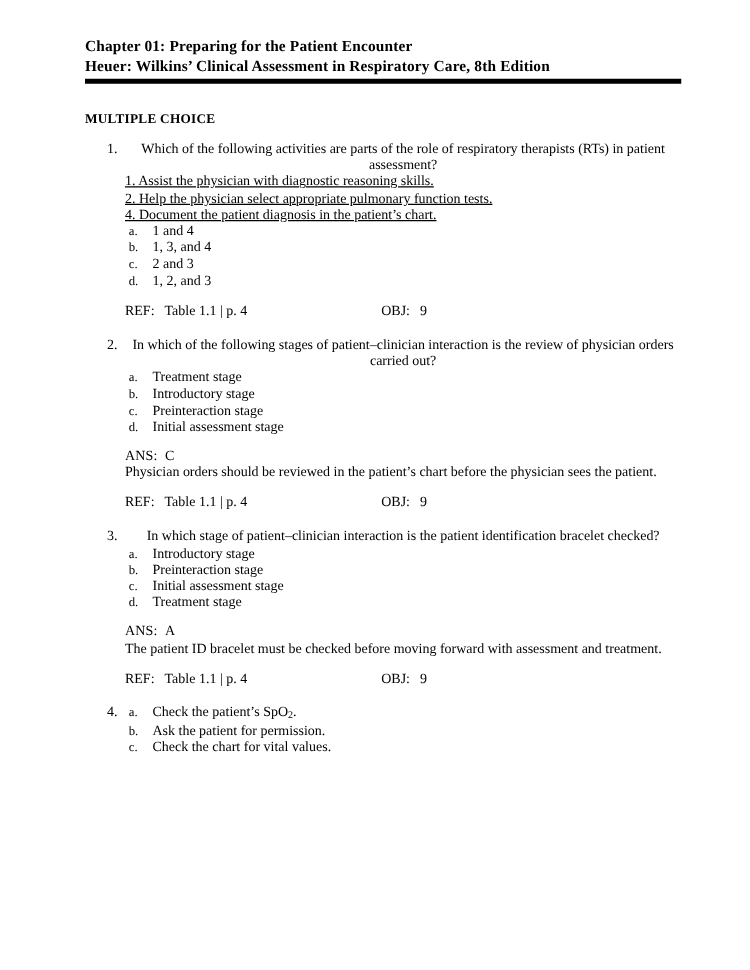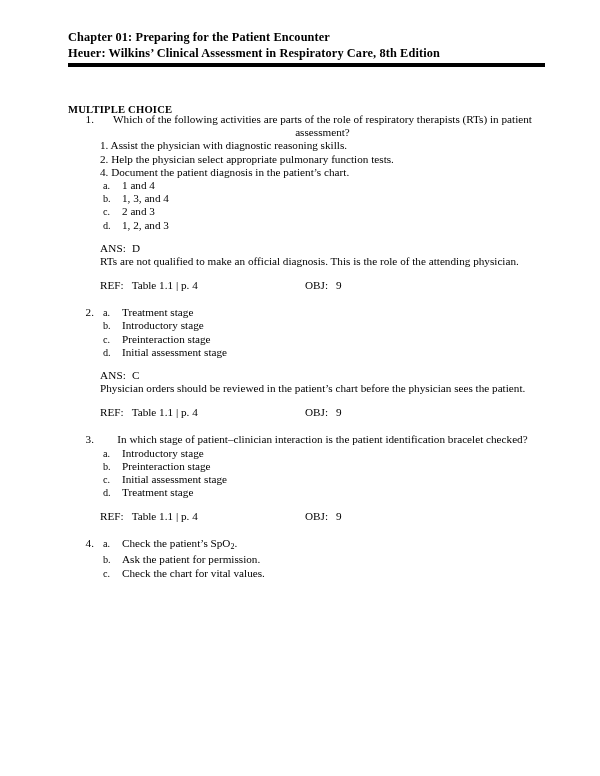--- a/index.html
+++ b/index.html
@@ -45,21 +45,21 @@
     top: 63px;
     width: 477px;
     height: 4px;
     background: #000;
   }
 
   
   .section-heading {
     position: absolute;
     left: 68px;
-    top: 104px;
+    top: 90px;
     font-weight: bold;
     font-size: 10.6px;
     letter-spacing: 0.02em;
   }
 
   
   .questions {
     position: absolute;
     left: 0;
     top: 113px;
@@ -92,20 +92,21 @@
   }
 
   .numbered-list {
     margin: 0;
     padding: 0 55px 0 100px;
     list-style: none;
   }
   .numbered-list li {
     font-size: 11.2px;
     line-height: 13.2px;
+    text-decoration: underline;
   }
 
   .options {
     margin: 0;
     padding: 0;
     list-style: none;
   }
   .options li {
     position: relative;
     padding-left: 122px;
@@ -182,32 +183,29 @@
           <li>1. Assist the physician with diagnostic reasoning skills.</li>
           <li>2. Help the physician select appropriate pulmonary function tests.</li>
           <li>4. Document the patient diagnosis in the patient’s chart.</li>
         </ul>
         <ul class="options">
           <li><span class="opt-letter">a.</span><span>1 and 4</span></li>
           <li><span class="opt-letter">b.</span><span>1, 3, and 4</span></li>
           <li><span class="opt-letter">c.</span><span>2 and 3</span></li>
           <li><span class="opt-letter">d.</span><span>1, 2, and 3</span></li>
         </ul>
-        <div class="ans-block">
-          <div class="ans-line"><span class="ans-label">ANS:</span><span class="ans-value">D</span></div>
-          <div class="expl-line">RTs are not qualified to make an official diagnosis. This is the role of the attending physician.</div>
-        </div>
         <div class="ref-row">
           <div class="ref-group"><span class="kv-label">REF:</span><span class="kv-value">Table 1.1 | p. 4</span></div>
           <div class="obj-group"><span class="kv-label">OBJ:</span><span class="kv-value">9</span></div>
         </div>
       </div>
       <div class="question-block">
         <div class="q-row">
           <div class="q-num">2.</div>
+          <div class="q-text">In which of the following stages of patient–clinician interaction is the review of physician orders carried out?</div>
         </div>
         <ul class="options">
           <li><span class="opt-letter">a.</span><span>Treatment stage</span></li>
           <li><span class="opt-letter">b.</span><span>Introductory stage</span></li>
           <li><span class="opt-letter">c.</span><span>Preinteraction stage</span></li>
           <li><span class="opt-letter">d.</span><span>Initial assessment stage</span></li>
         </ul>
         <div class="ans-block">
           <div class="ans-line"><span class="ans-label">ANS:</span><span class="ans-value">C</span></div>
           <div class="expl-line">Physician orders should be reviewed in the patient’s chart before the physician sees the patient.</div>
@@ -221,20 +219,24 @@
         <div class="q-row">
           <div class="q-num">3.</div>
           <div class="q-text">In which stage of patient–clinician interaction is the patient identification bracelet checked?</div>
         </div>
         <ul class="options">
           <li><span class="opt-letter">a.</span><span>Introductory stage</span></li>
           <li><span class="opt-letter">b.</span><span>Preinteraction stage</span></li>
           <li><span class="opt-letter">c.</span><span>Initial assessment stage</span></li>
           <li><span class="opt-letter">d.</span><span>Treatment stage</span></li>
         </ul>
+        <div class="ans-block">
+          <div class="ans-line"><span class="ans-label">ANS:</span><span class="ans-value">A</span></div>
+          <div class="expl-line">The patient ID bracelet must be checked before moving forward with assessment and treatment.</div>
+        </div>
         <div class="ref-row">
           <div class="ref-group"><span class="kv-label">REF:</span><span class="kv-value">Table 1.1 | p. 4</span></div>
           <div class="obj-group"><span class="kv-label">OBJ:</span><span class="kv-value">9</span></div>
         </div>
       </div>
       <div class="question-block">
         <div class="q-row">
           <div class="q-num">4.</div>
         </div>
         <ul class="options">

